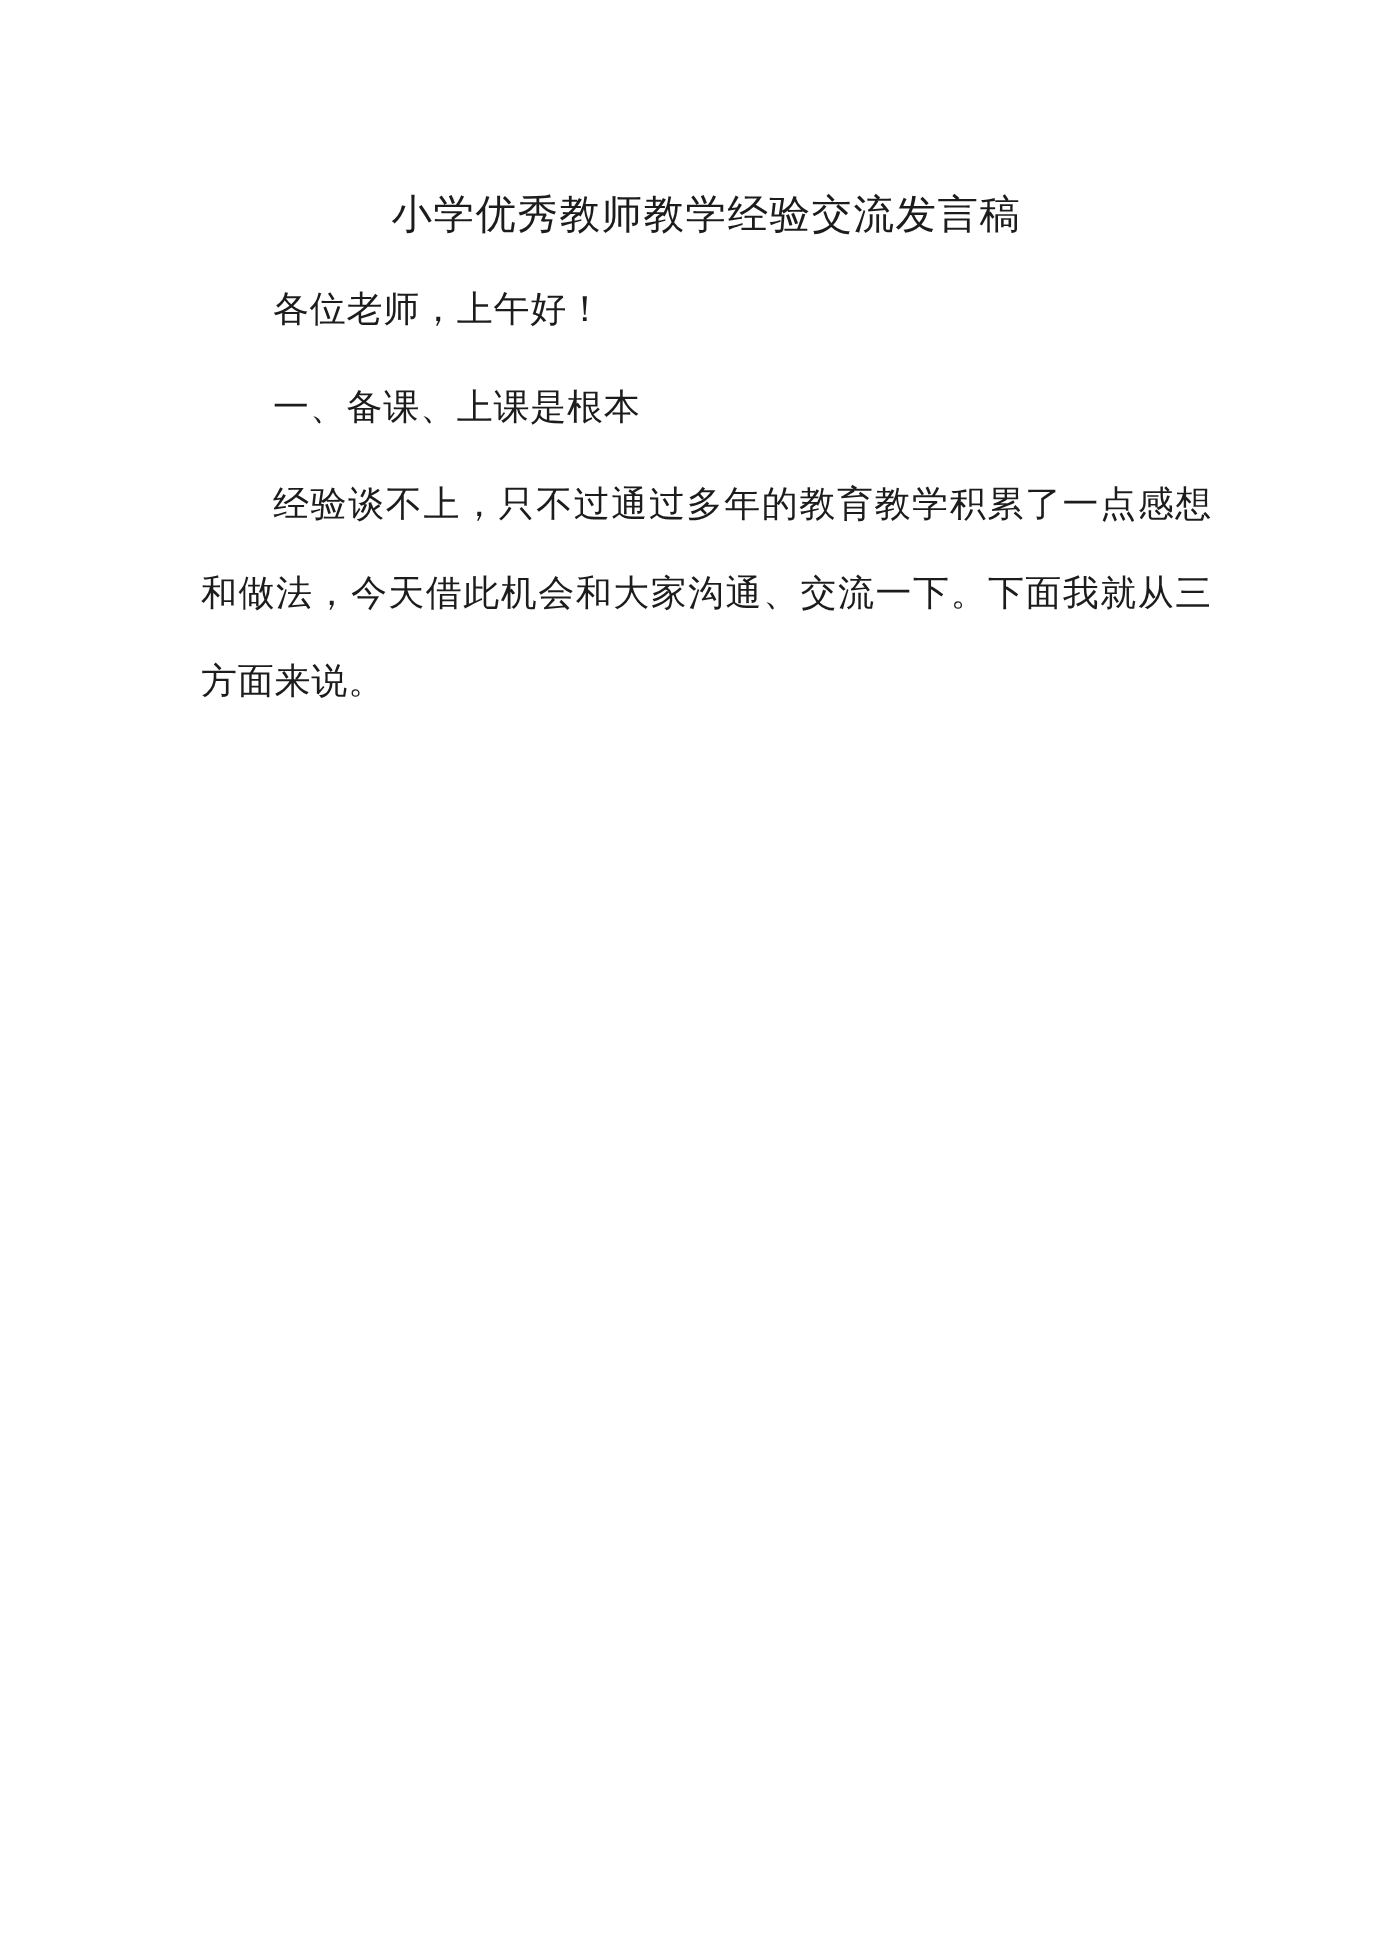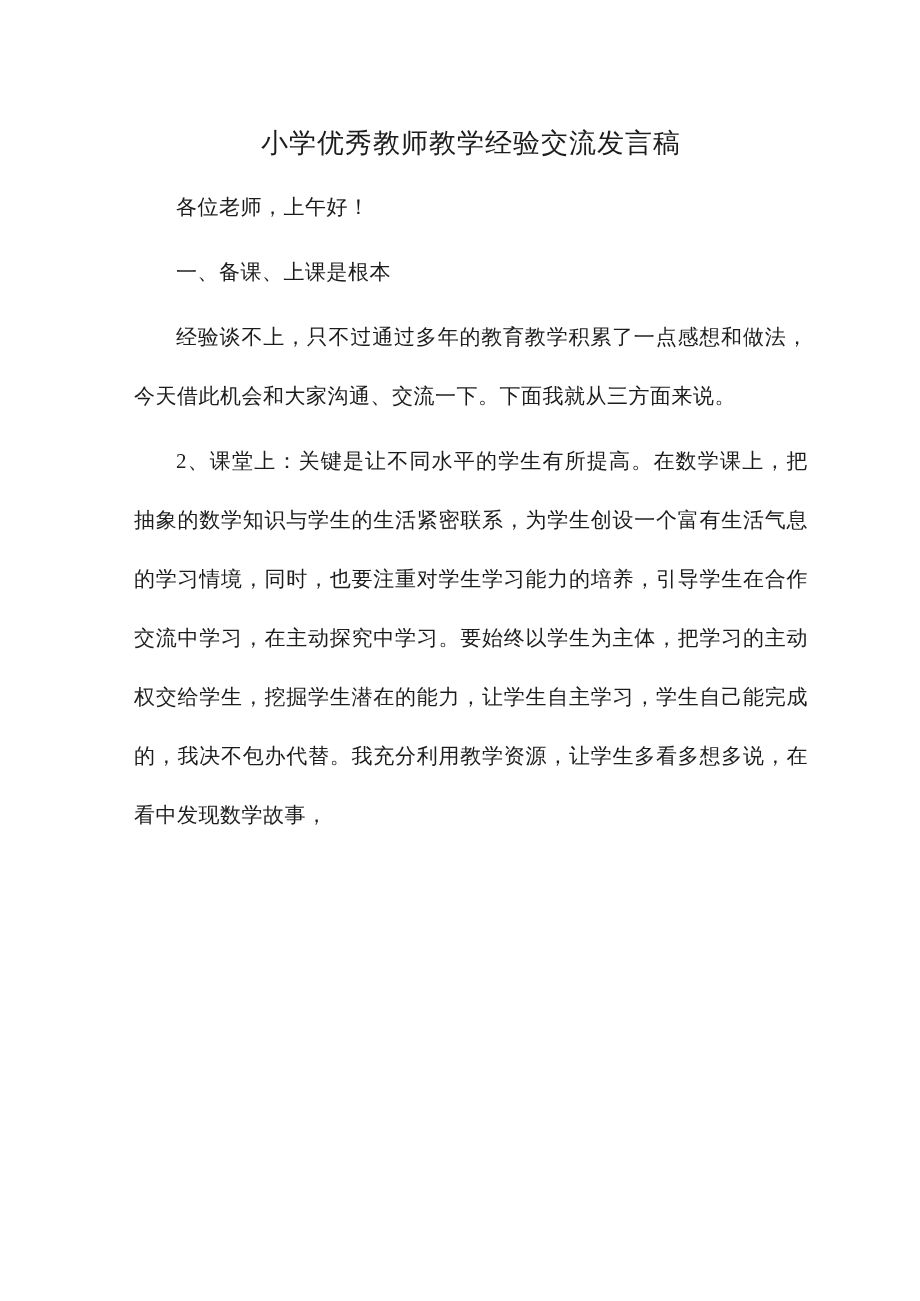--- a/index.html
+++ b/index.html
@@ -29,34 +29,33 @@
     text-align: center;
     letter-spacing: 1px;
     white-space: nowrap;
     color: #1c1c1c;
   }
   .doc-body {
     margin-top: 5px;
   }
   .doc-para {
     margin: 0 0 6px 0;
-    font-size: 21px;
+    font-size: 24px;
     line-height: 59px;
     text-indent: 2em;
     text-align: justify;
     text-justify: inter-character;
     word-break: break-all;
     letter-spacing: 0.5px;
     color: #1c1c1c;
   }
 </style>
 </head>
 <body>
 
 <div class="page">
   <h1 class="doc-title">小学优秀教师教学经验交流发言稿</h1>
   <div class="doc-body" id="doc-body">
       <p class="doc-para">各位老师，上午好！</p>
       <p class="doc-para">一、备课、上课是根本</p>
       <p class="doc-para">经验谈不上，只不过通过多年的教育教学积累了一点感想和做法，今天借此机会和大家沟通、交流一下。下面我就从三方面来说。</p>
-      <p class="doc-para">2、课堂上：关键是让不同水平的学生有所提高。在数学课上，把抽象的数学知识与学生的生活紧密联系，为学生创设一个富有生活气息的学习情境，同时，也要注重对学生学习能力的培养，引导学生在合作交流中学习，在主动探究中学习。要始终以学生为主体，把学习的主动权交给学生，挖掘学生潜在的能力，让学生自主学习，学生自己能完成的，我决不包办代替。我充分利用教学资源，让学生多看多想多说，在看中发现数学故事，</p>
     </div>
 </div>
 
 </body></html>

